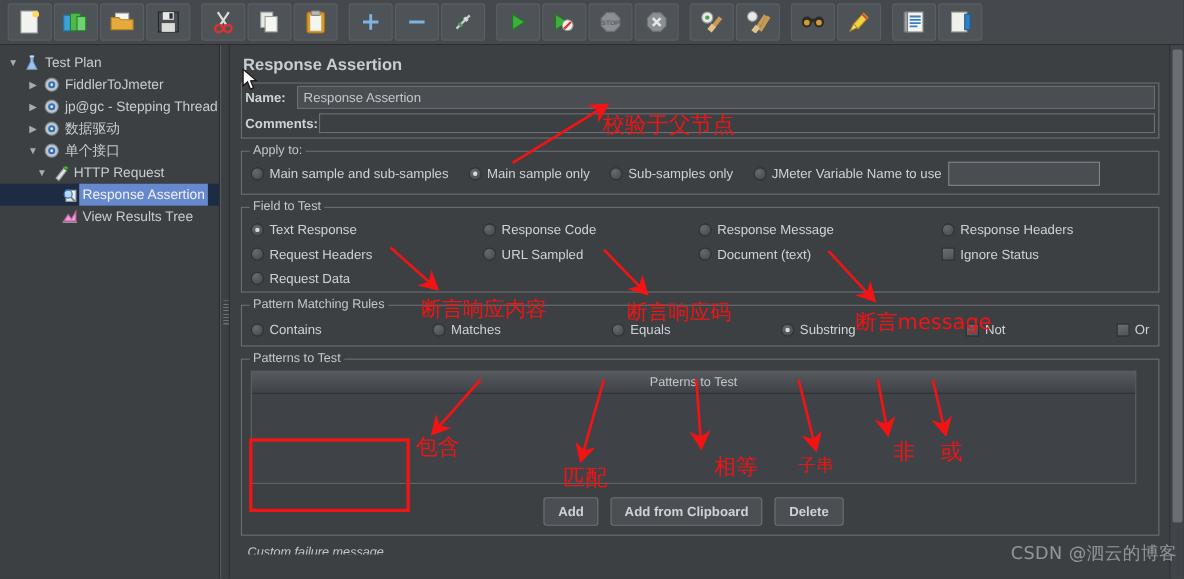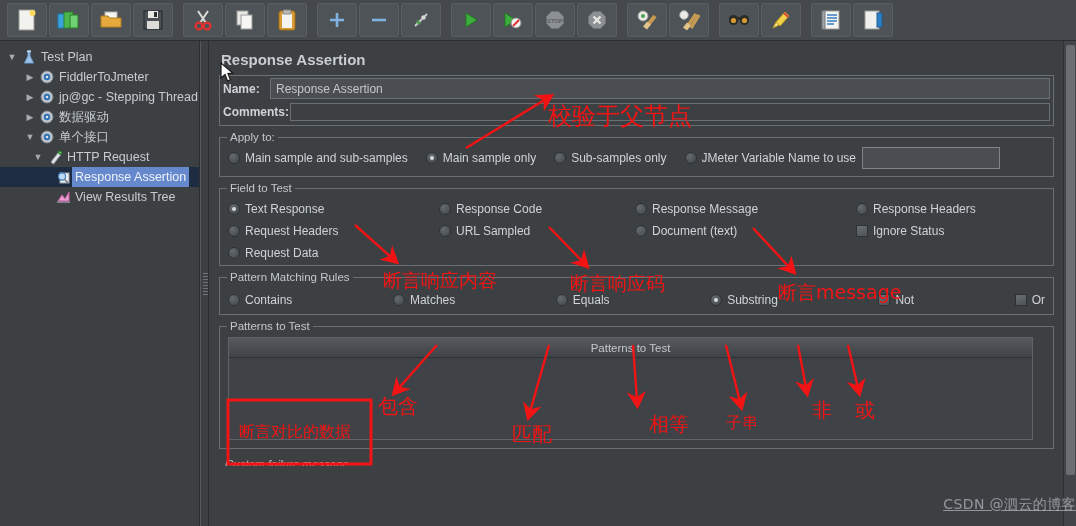--- a/index.html
+++ b/index.html
@@ -233,26 +233,25 @@
     pointer-events: none;
   }
   .anno-text {
     position: absolute;
     color: #f21414;
     font-family: "DejaVu Sans", sans-serif;
     white-space: nowrap;
   }
   .watermark {
     position: absolute;
-    right: 0; bottom: 12px;
-    font-size: 14px;
+    right: 6px; bottom: 12px;
+    font-size: 16px;
     color: rgba(225,229,233,0.52);
     font-family: "DejaVu Sans", sans-serif;
     letter-spacing: 0.4px;
-    text-decoration: underline;
   }
   
   .cursor { position: absolute; }
 </style>
 </head>
 <body>
 
 <div id="app">
 
   <div class="toolbar">
@@ -642,20 +641,25 @@
             <span class="checkbox"></span>
             <span>Or</span>
           </div>
         </div>
       </div>
 
       <div class="group" style="padding:10px 20px 8px 8px">
         <div class="gtitle">Patterns to Test</div>
         <div class="ptable">
           <div class="thead">Patterns to Test</div>
+        </div>
+        <div class="btn-row">
+          <button class="btn">Add</button>
+          <button class="btn">Add from Clipboard</button>
+          <button class="btn">Delete</button>
         </div>
       </div>
 
       <div class="cfm">Custom failure message</div>
 
     </div>
   </div>
 
   <div class="vscroll">
     <div class="thumb"></div>
@@ -676,31 +680,30 @@
       <line x1="549" y1="345" x2="530" y2="412"></line>
       <line x1="633" y1="345" x2="637" y2="400"></line>
       <line x1="726" y1="345" x2="740" y2="402"></line>
       <line x1="798" y1="345" x2="806" y2="388"></line>
       <line x1="848" y1="345" x2="858" y2="388"></line>
     </g>
     <rect x="228" y="400" width="143" height="64" fill="none" stroke="#f21414" stroke-width="3"></rect>
   </svg>
 
   <div class="anno">
-    <div class="anno-text" style="left:548px;top:100px;font-size:24px">校验于父节点</div>
+    <div class="anno-text" style="left:548px;top:100px;font-size:20px">校验于父节点</div>
     <div class="anno-text" style="left:383px;top:268px;font-size:19px">断言响应内容</div>
     <div class="anno-text" style="left:570px;top:271px;font-size:19px">断言响应码</div>
     <div class="anno-text" style="left:778px;top:280px;font-size:19px">断言message</div>
     <div class="anno-text" style="left:378px;top:393px;font-size:20px">包含</div>
     <div class="anno-text" style="left:512px;top:421px;font-size:20px">匹配</div>
     <div class="anno-text" style="left:649px;top:411px;font-size:20px">相等</div>
     <div class="anno-text" style="left:726px;top:413px;font-size:16px">子串</div>
     <div class="anno-text" style="left:812px;top:397px;font-size:20px">非</div>
     <div class="anno-text" style="left:855px;top:397px;font-size:20px">或</div>
-    <div class="anno-text" style="left:239px;top:422px;font-size:16px">断言对比的数据</div>
   </div>
 
   <svg class="cursor" style="left:220px;top:62px" width="16" height="22" viewBox="0 0 16 22">
     <path d="M1 1 L1 16 L5 12.5 L7.6 19 L10.4 17.8 L7.9 11.6 L13 11.2 Z" fill="#ffffff" stroke="#1a1a1a" stroke-width="1.2"></path>
   </svg>
 
   <div class="watermark">CSDN @泗云的博客</div>
 
 </div>
 

